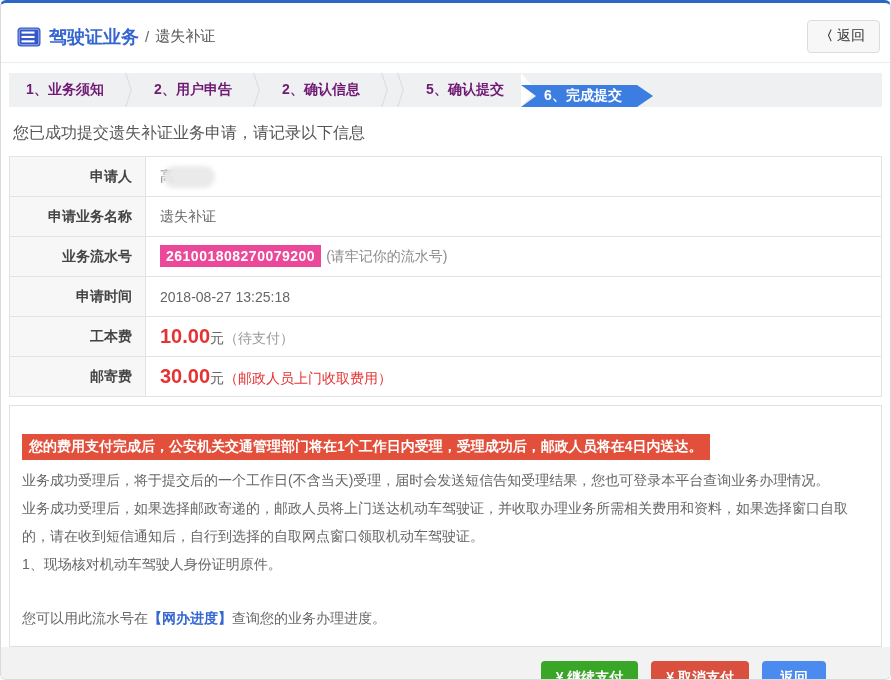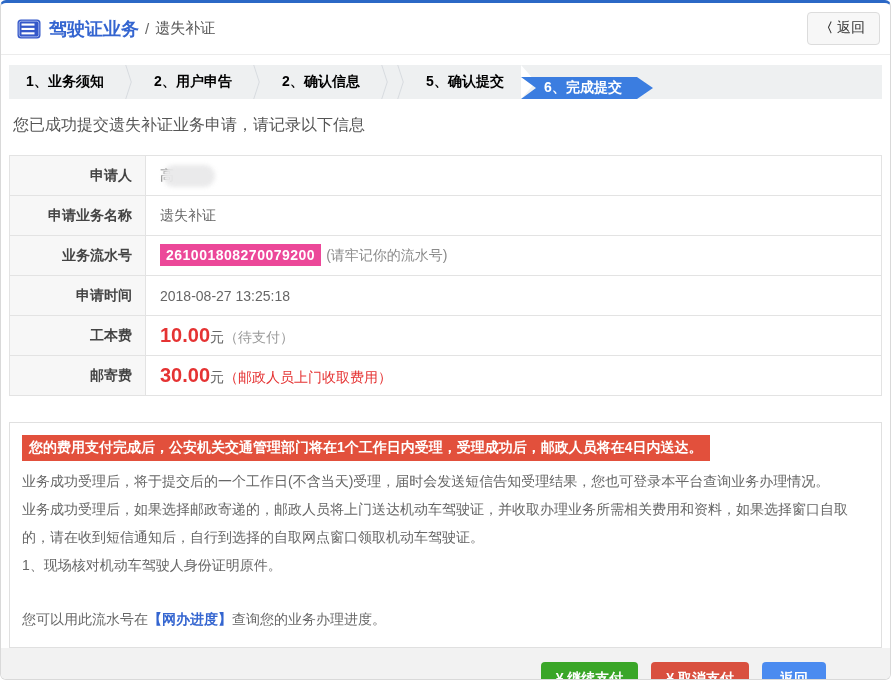--- a/index.html
+++ b/index.html
@@ -13,20 +13,21 @@
     overflow:hidden;
     display:flex; flex-direction:column;
     background:#fff;
   }
   
   .header {
     height:52px; flex:0 0 auto;
     display:flex; align-items:center;
     padding:0 10px;
     border-bottom:1px solid #ececec;
+    margin-top:8px;
   }
   .hdr-icon { width:24px; height:20px; margin:0 8px 0 6px; flex:0 0 auto; }
   .hdr-title { color:#3465d0; font-size:18px; font-weight:bold; }
   .hdr-sep   { color:#666; font-size:15px; margin:0 6px; }
   .hdr-sub   { color:#555; font-size:15px; }
   .back-btn {
     margin-left:auto;
     background:#f7f7f7; border:1px solid #dcdcdc; border-radius:4px;
     color:#333; font-size:14px; padding:6px 14px 7px 12px;
     cursor:pointer; display:flex; align-items:center; gap:4px;
@@ -34,21 +35,21 @@
   }
   .back-chevron { font-size:13px; font-weight:bold; color:#333; }
   
   .steps {
     margin:10px 8px 0; height:34px; flex:0 0 auto;
     background:#eef0f1;
     display:flex; align-items:stretch;
   }
   .step {
     width:112px; display:flex; align-items:center; justify-content:center;
-    color:#000000; font-size:14px; font-weight:bold;
+    color:#701a75; font-size:14px; font-weight:bold;
   }
   .sep { position:relative; width:16px; flex:0 0 auto; }
   .sep::before, .sep::after {
     content:""; position:absolute; left:7px; width:1px; background:#d7dbdf;
   }
   .sep::before { top:0; height:50%; transform:skewX(18deg); }
   .sep::after  { top:50%; height:50%; transform:skewX(-18deg); }
   .white-tri {
     width:0; height:0; flex:0 0 auto;
     border-top:17px solid transparent;
@@ -61,21 +62,21 @@
     width:132px;
     background:#3b7de0; color:#fff;
     clip-path:polygon(0 0, calc(100% - 16px) 0, 100% 50%, calc(100% - 16px) 100%, 0 100%, 15px 50%);
     padding-right:8px;
     margin-top:12px;
   }
   
   .message { margin:16px 12px 12px; font-size:16px; color:#555; flex:0 0 auto; }
   
   .info-table {
-    margin:7px 8px; flex:0 0 auto;
+    margin:0 8px; flex:0 0 auto;
     border-collapse:collapse; width:calc(100% - 16px);
   }
   .info-table td { border:1px solid #e3e3e3; height:40px; font-size:14px; }
   .cell-label {
     width:136px; background:#f7f7f7; text-align:right;
     padding-right:13px; color:#444; font-weight:bold;
   }
   .cell-value { padding-left:14px; color:#666; }
   .name-wrap { position:relative; display:inline-block; }
   .name-blur {
@@ -88,23 +89,23 @@
     background:#ec4899; color:#fff; font-weight:bold;
     padding:3px 6px; letter-spacing:.5px;
   }
   .serial-note { color:#8a8a8a; margin-left:5px; }
   .fee-amount { color:#e53333; font-size:20px; font-weight:bold; }
   .fee-unit { color:#666; }
   .fee-note-gray { color:#999; }
   .fee-note-red { color:#e53333; }
   
   .notice {
-    margin:19px 8px 0; flex:0 0 auto;
+    margin:8px 8px 0; flex:0 0 auto;
     border:1px solid #e0e0e0;
-    padding:12px 12px 14px;
+    padding:28px 12px 14px;
   }
   .banner {
     display:inline-block;
     background:#e2503c; color:#fff; font-weight:bold; font-size:14px;
     padding:4px 7px; margin-bottom:6px;
   }
   .notice p { color:#666; font-size:14px; line-height:28px; }
   .notice .gap { height:26px; }
   .progress-link { color:#3465d0; font-weight:bold; cursor:pointer; }
   

